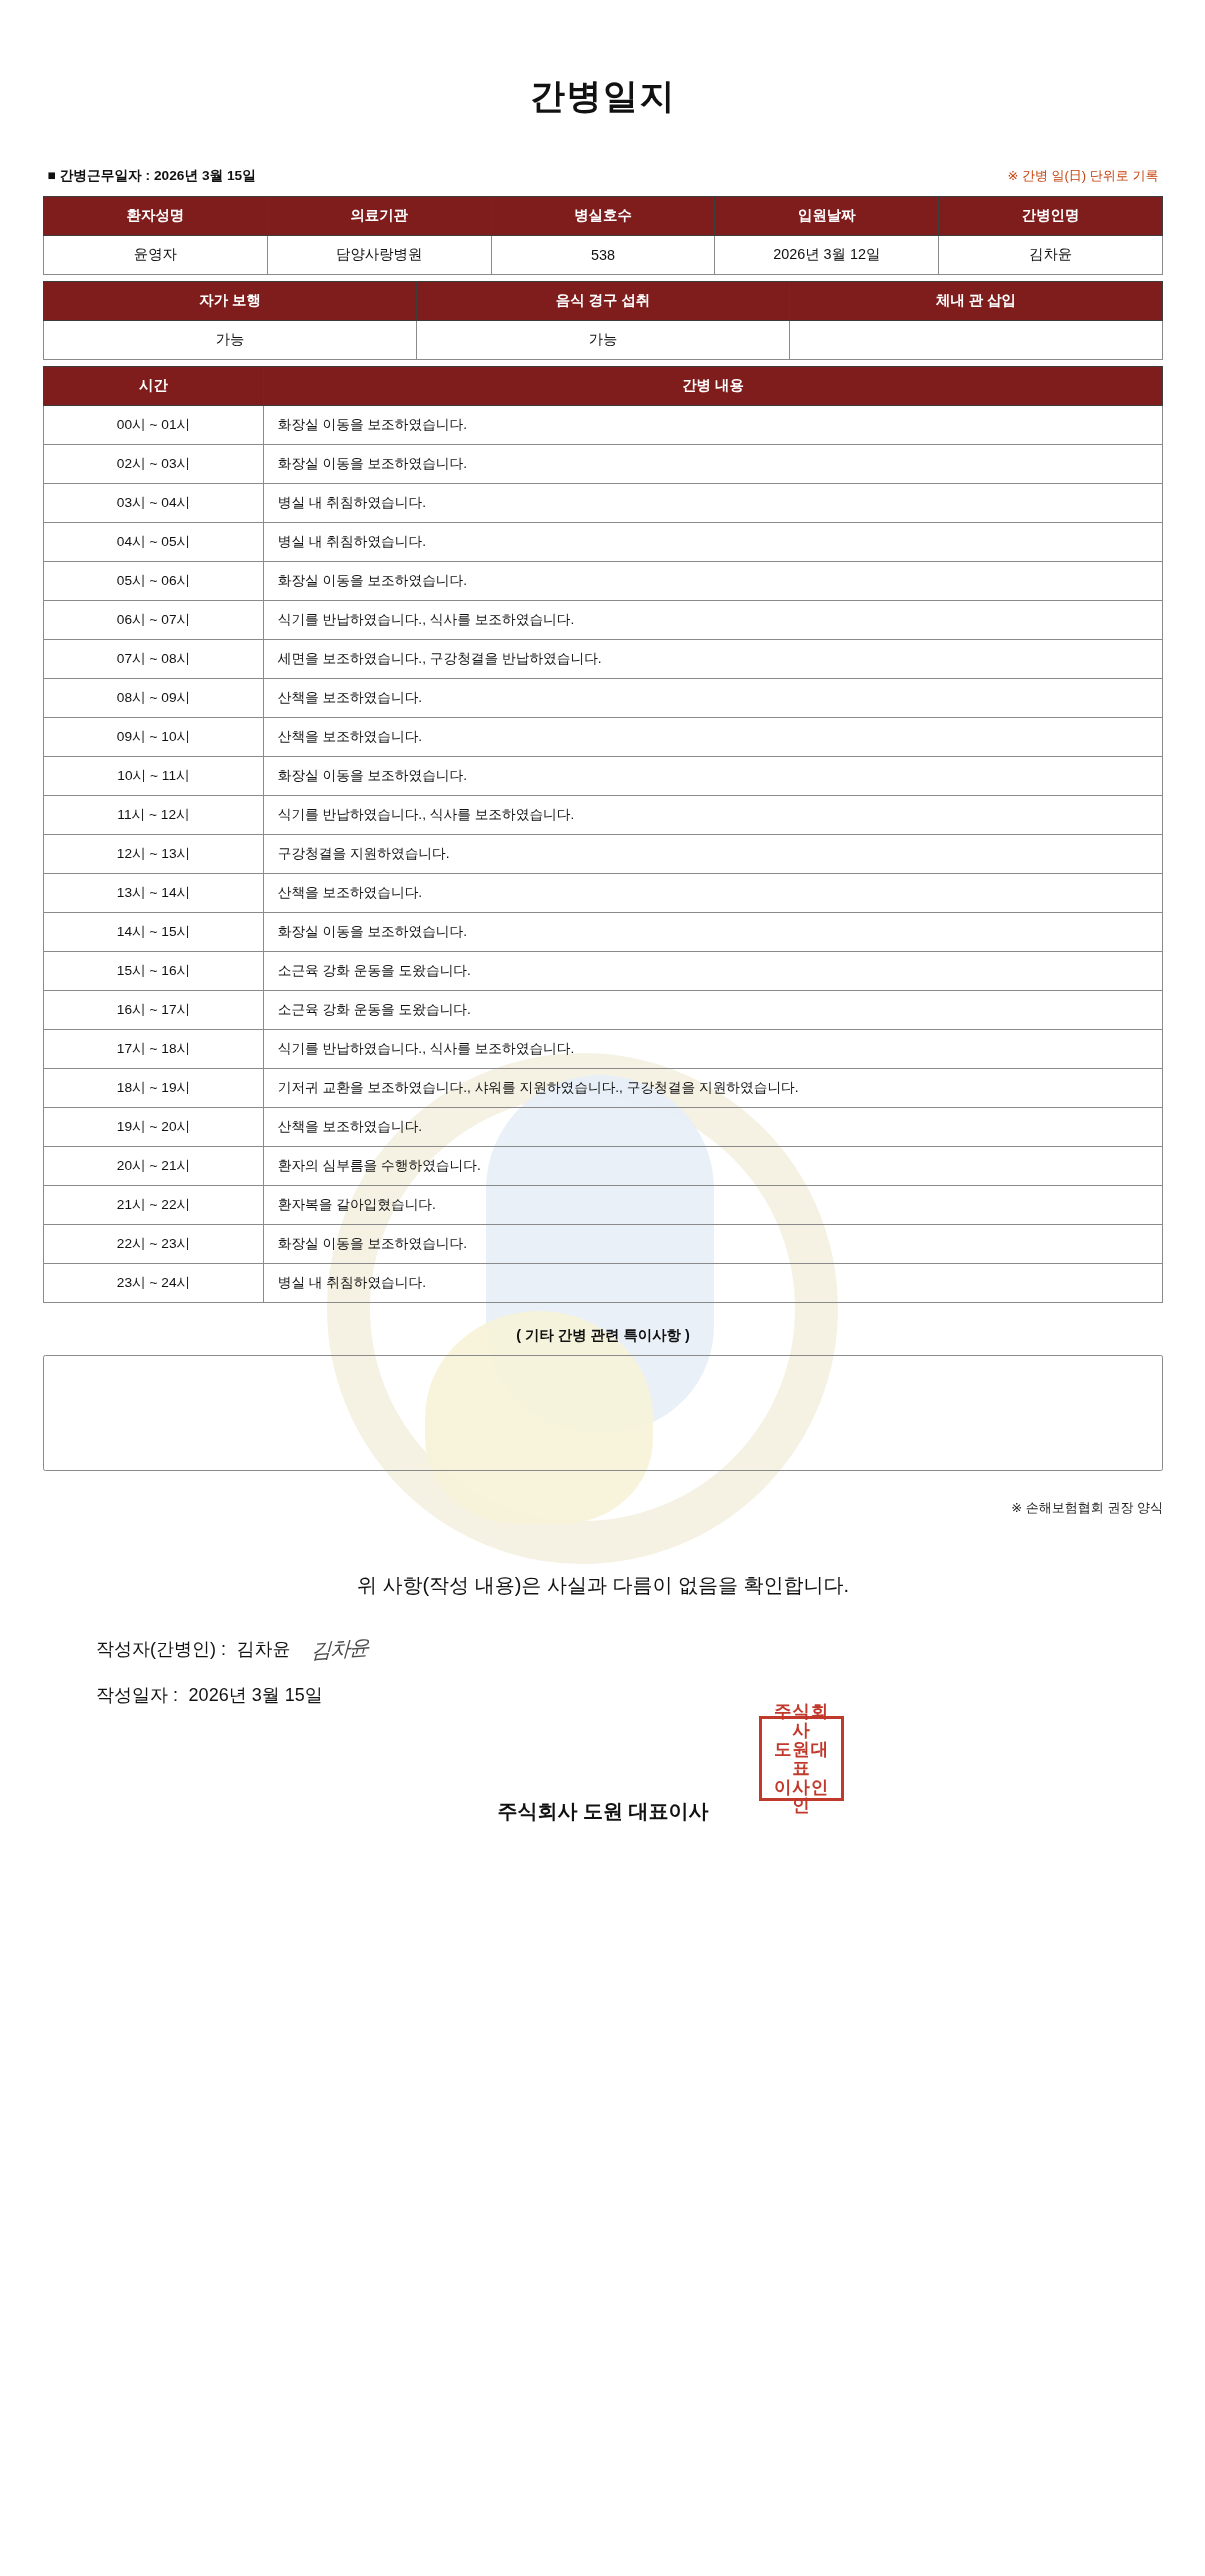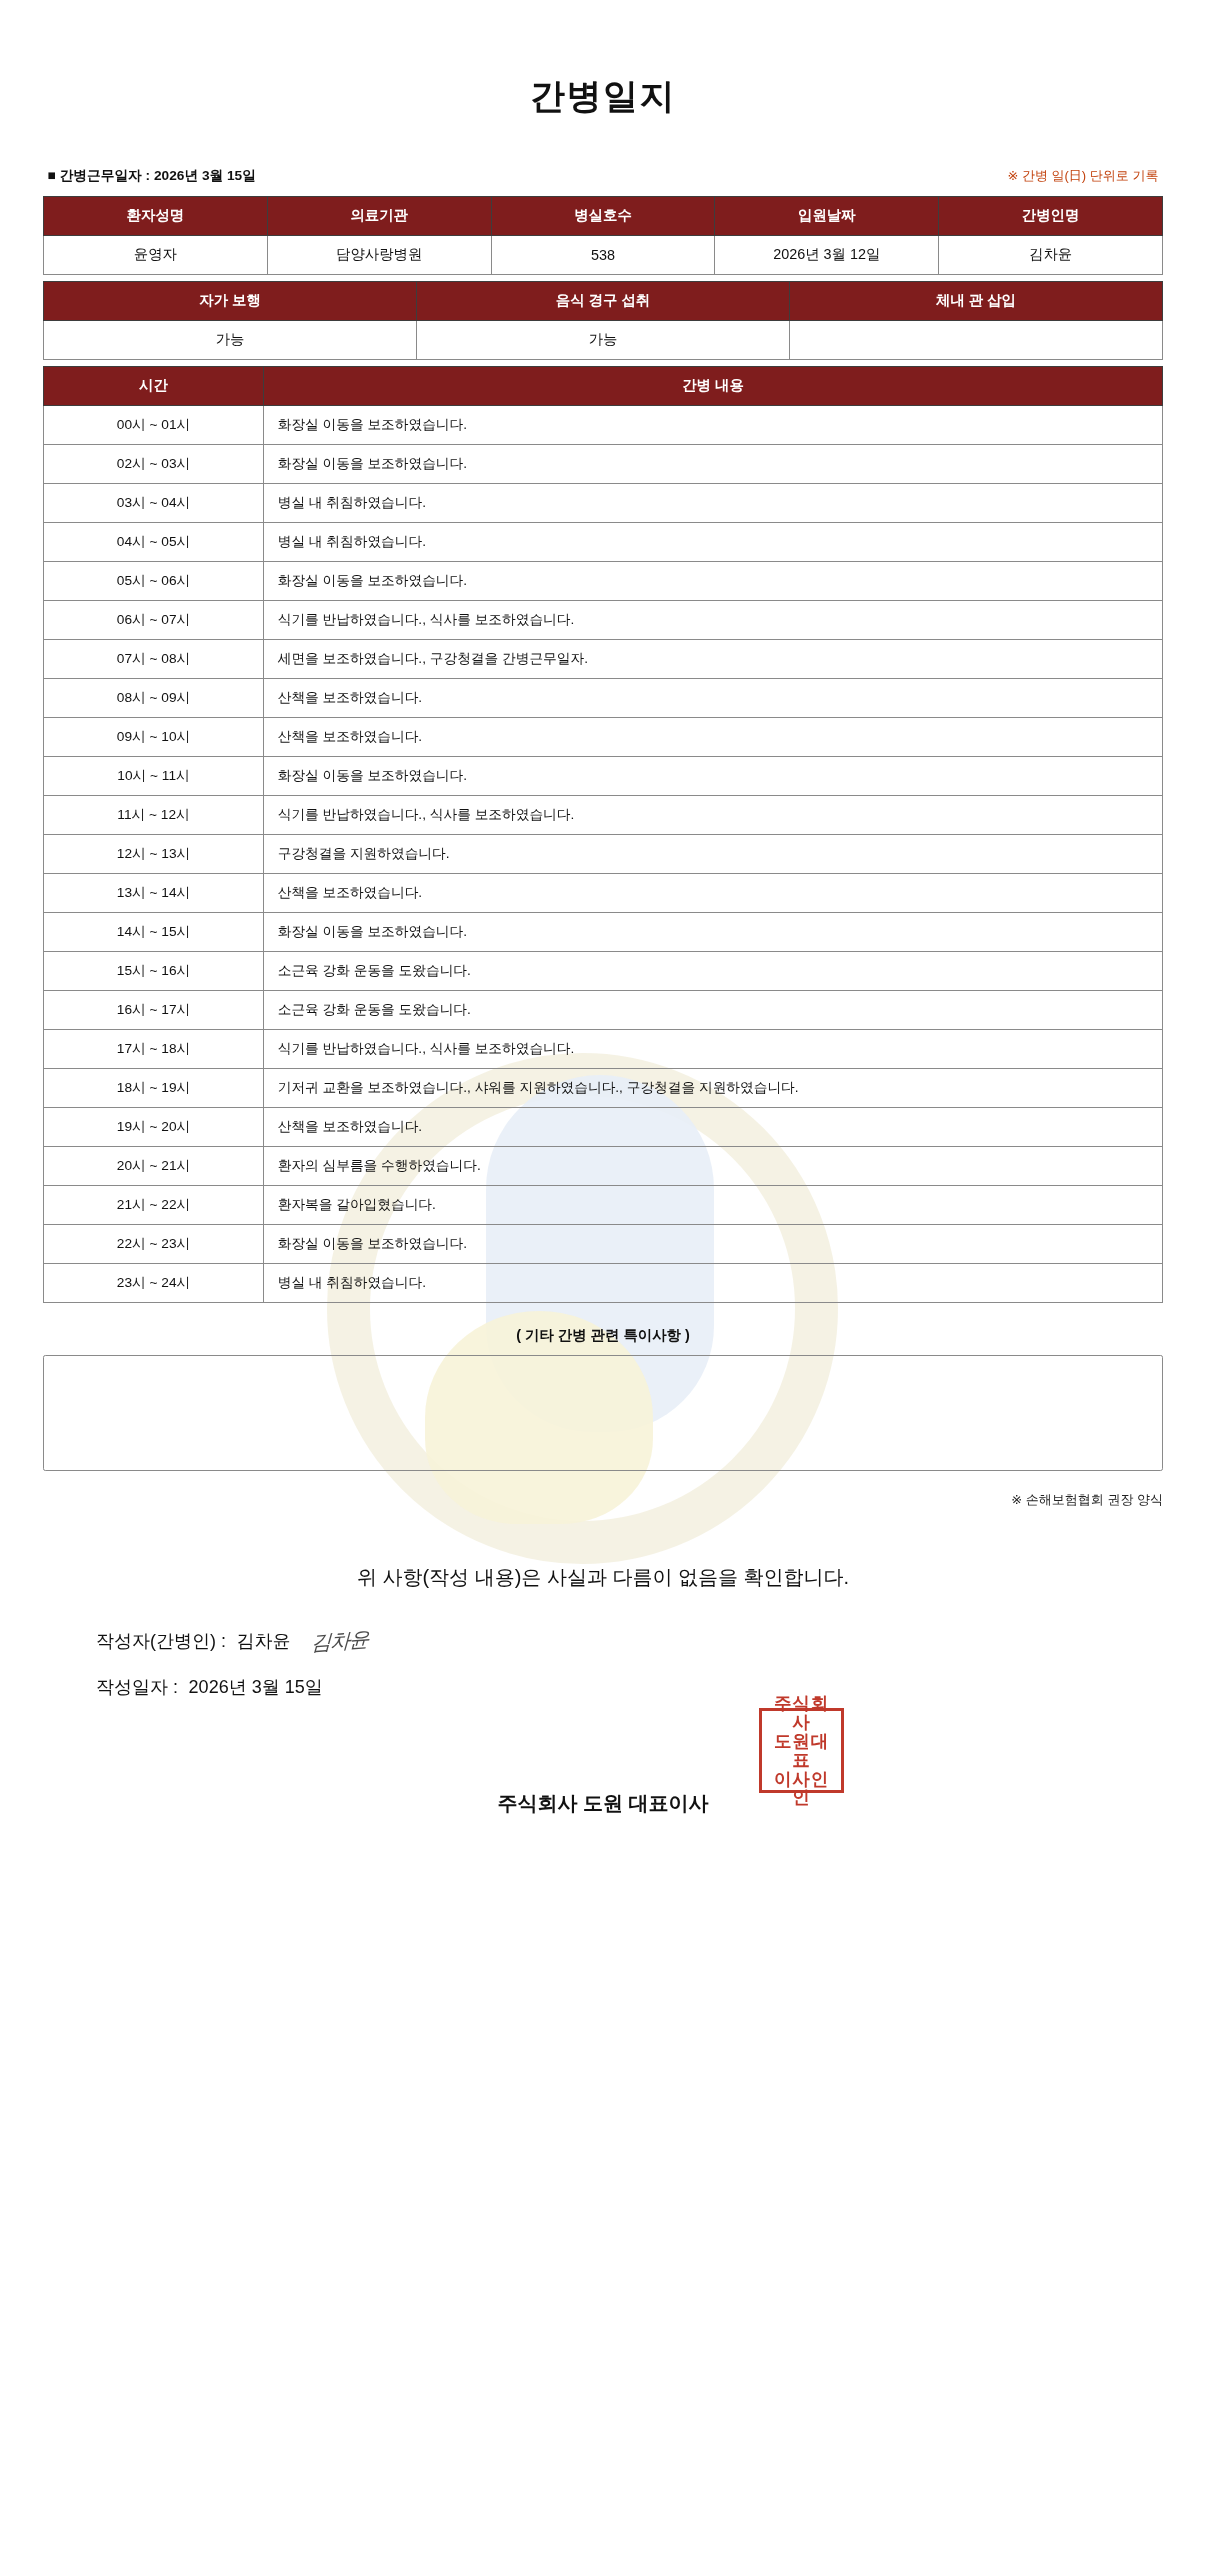--- a/index.html
+++ b/index.html
@@ -129,21 +129,21 @@
     margin: 23px 0 10.6px 0;
   }
   .special-box {
     border: 0.8px solid #8a8a8a;
     height: 114px;
     border-radius: 2.3px;
   }
   .assoc-note {
     text-align: right;
     font-size: 13px;
-    margin-top: 20px;
+    margin-top: 28px;
     color: #222;
   }
 
   .confirm-line {
     text-align: center;
     font-size: 20px;
     font-weight: normal;
     margin-top: 55px;
   }
 
@@ -298,21 +298,21 @@
       <tr>
         <td class="hour-cell">05시 ~ 06시</td>
         <td class="note-cell">화장실 이동을 보조하였습니다.</td>
       </tr>
       <tr>
         <td class="hour-cell">06시 ~ 07시</td>
         <td class="note-cell">식기를 반납하였습니다., 식사를 보조하였습니다.</td>
       </tr>
       <tr>
         <td class="hour-cell">07시 ~ 08시</td>
-        <td class="note-cell">세면을 보조하였습니다., 구강청결을 간병근무일자.</td>
+        <td class="note-cell">세면을 보조하였습니다., 구강청결을 반납하였습니다.</td>
       </tr>
       <tr>
         <td class="hour-cell">08시 ~ 09시</td>
         <td class="note-cell">산책을 보조하였습니다.</td>
       </tr>
       <tr>
         <td class="hour-cell">09시 ~ 10시</td>
         <td class="note-cell">산책을 보조하였습니다.</td>
       </tr>
       <tr>

